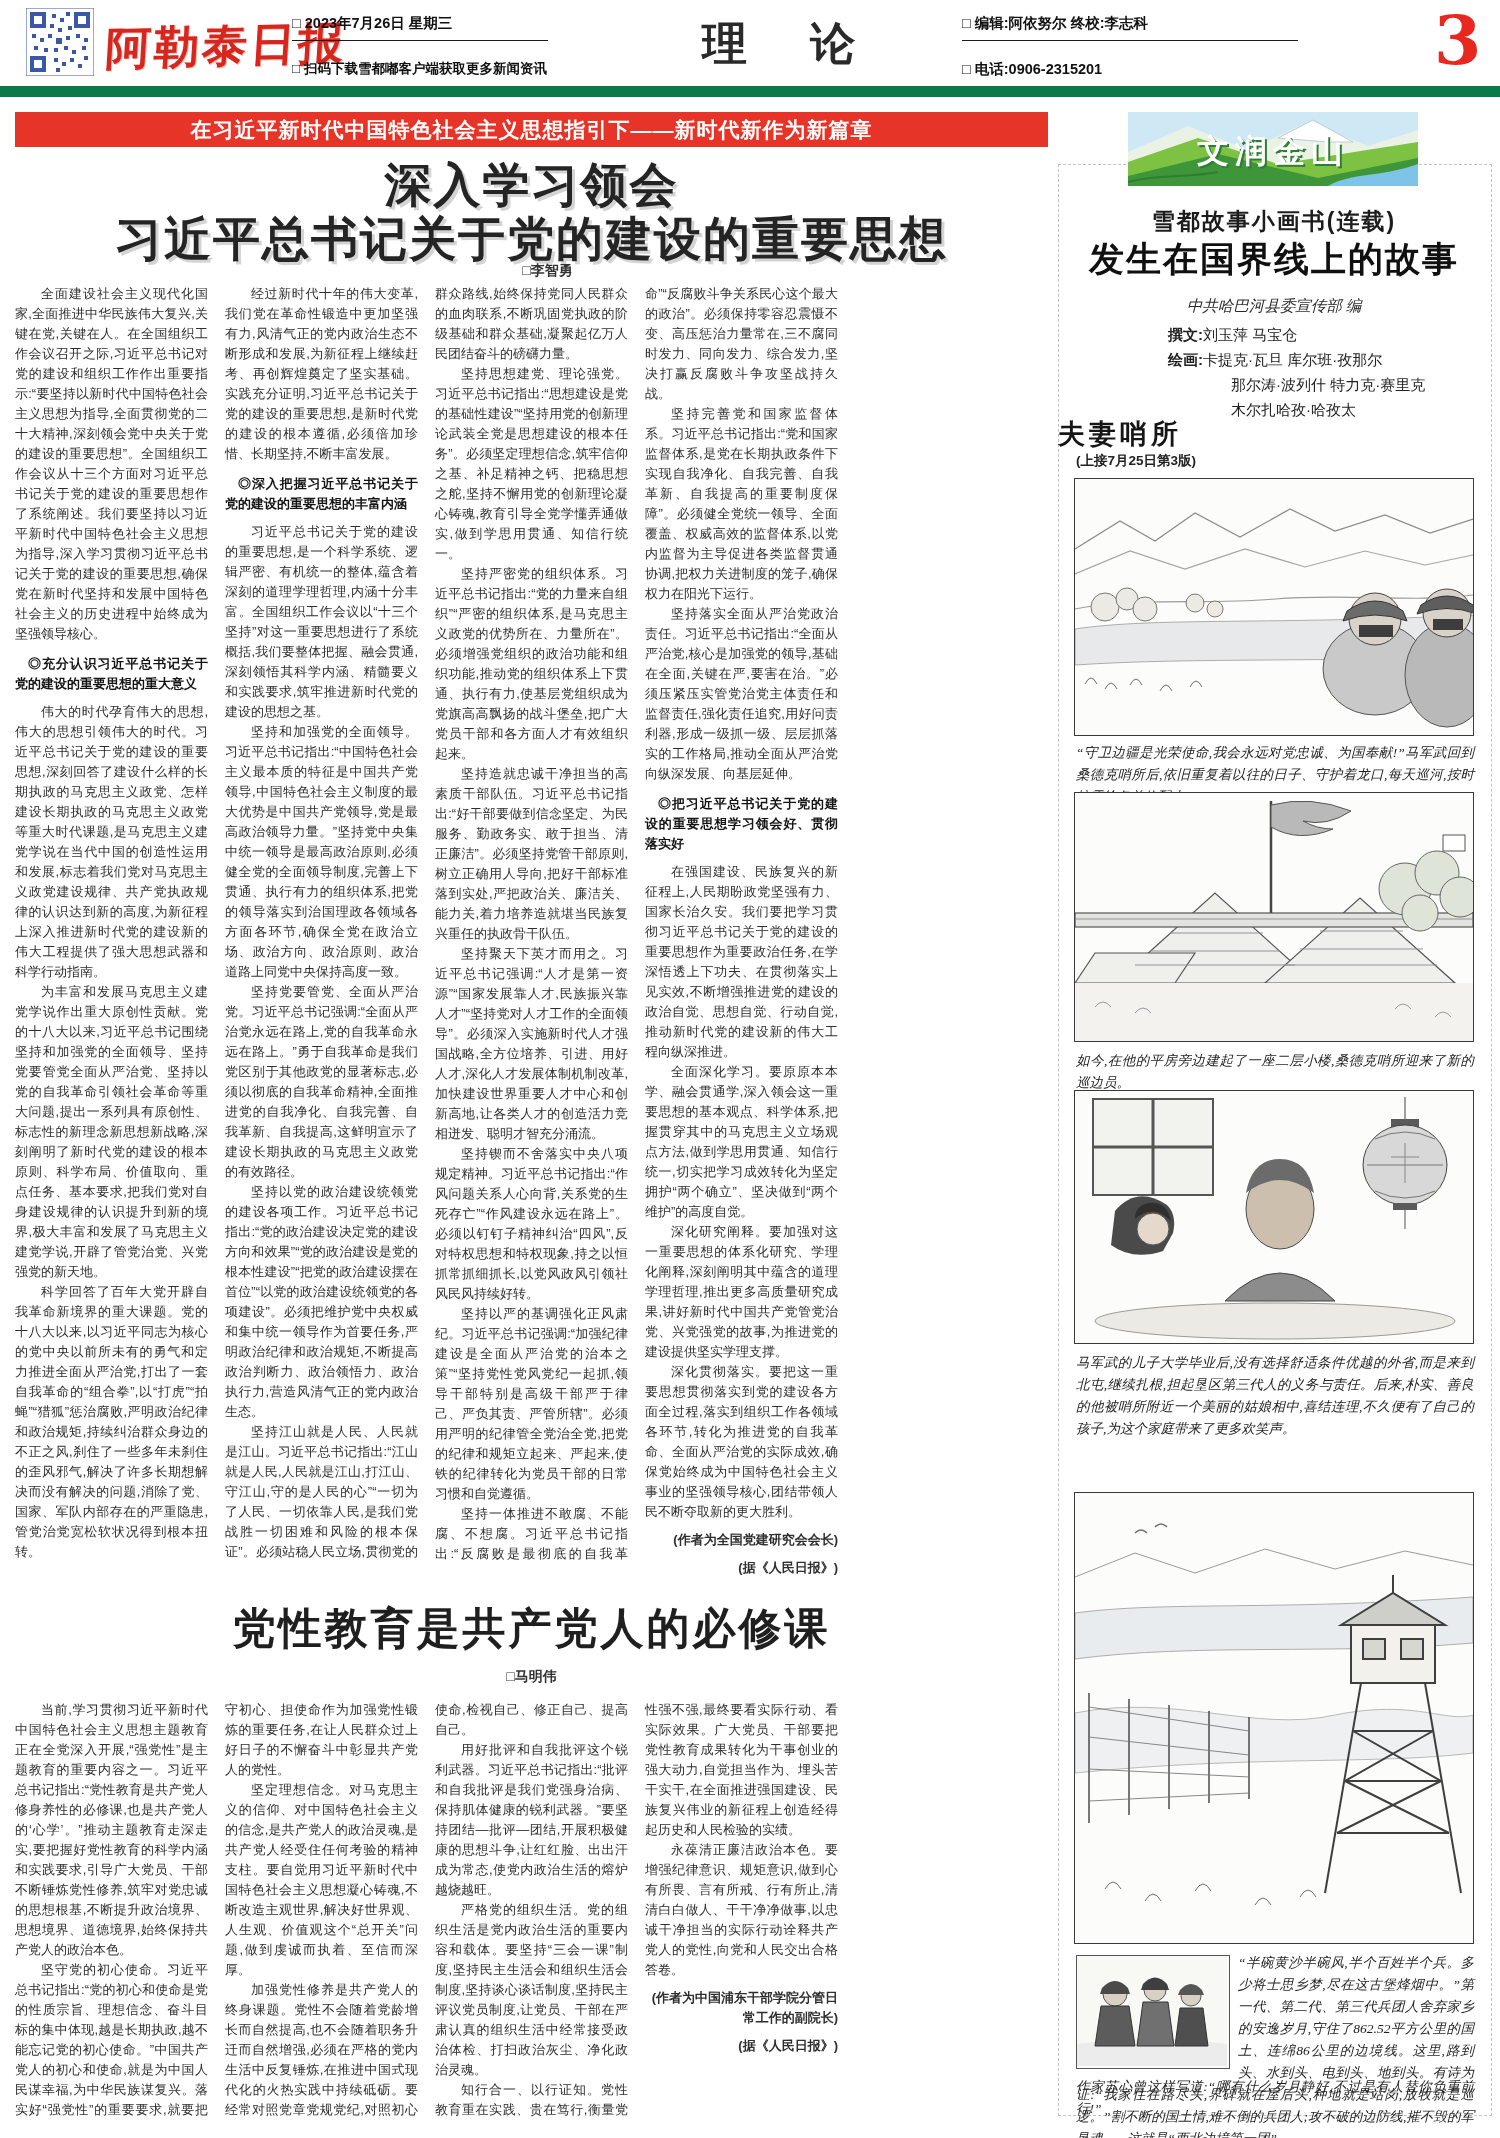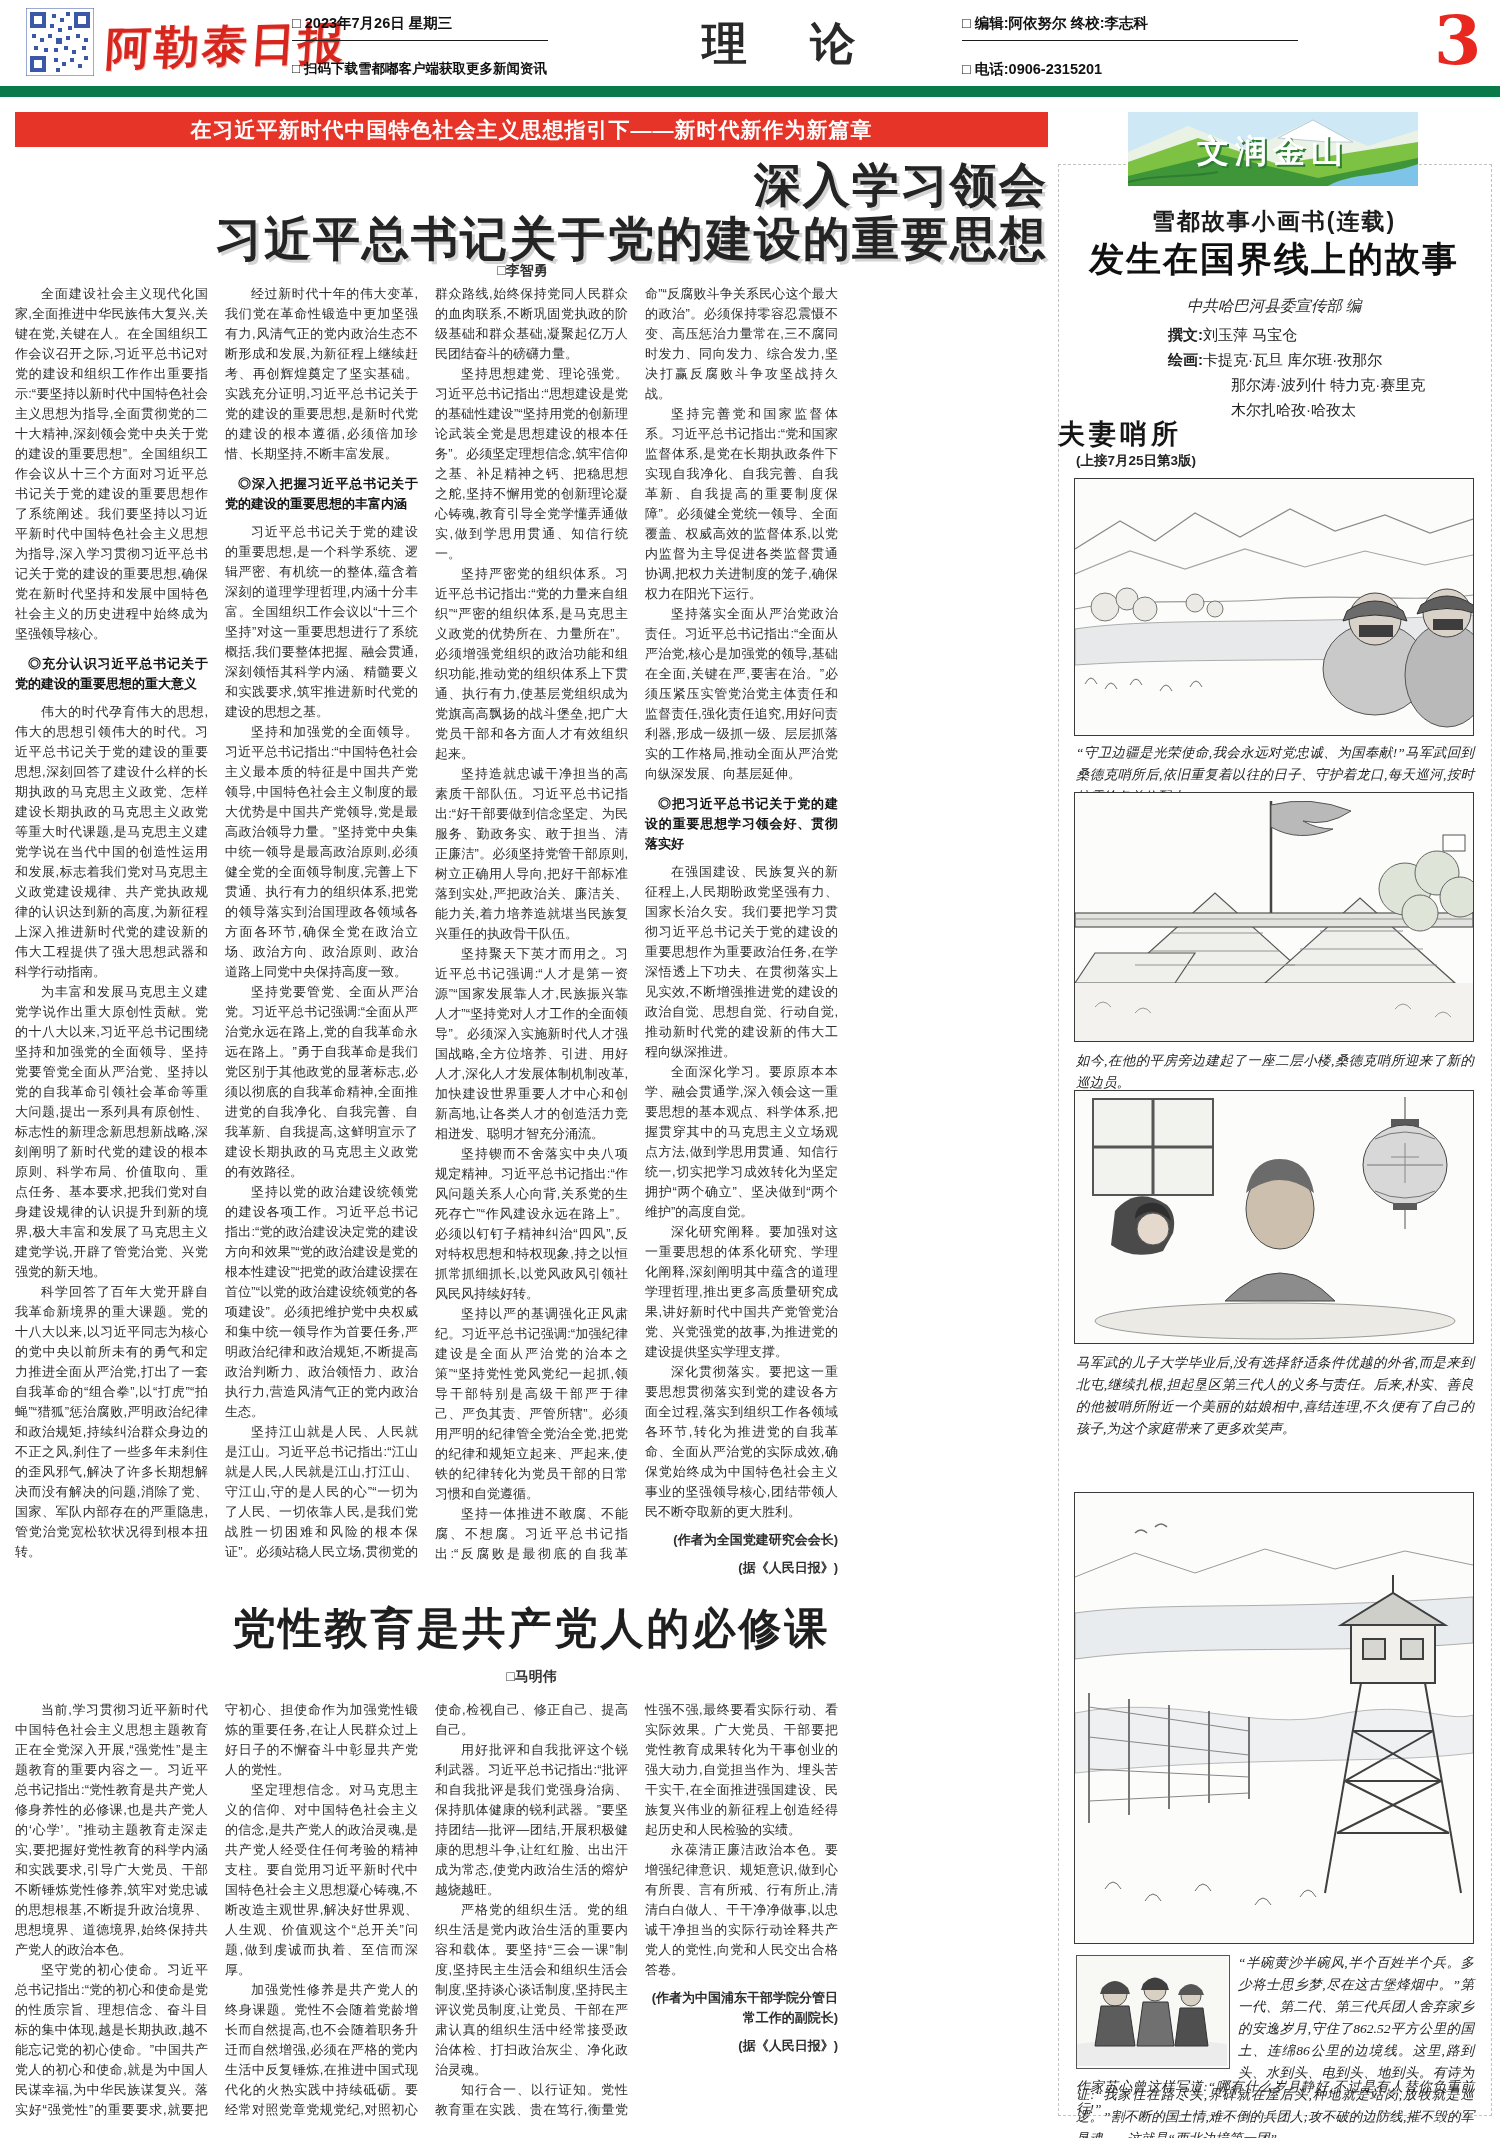--- a/index.html
+++ b/index.html
@@ -14,21 +14,21 @@
   .hdr-block .l1{padding:4px 0 9px 0;border-bottom:1.6px solid #1a1a1a;}
   .hdr-block .l2{padding-top:21px;}
   .section-title{font-family:"Liberation Serif",serif;font-weight:bold;font-size:45px;color:#2a2a2a;
                  letter-spacing:26px;white-space:nowrap;}
   .page-num{font-family:"DejaVu Serif",serif;font-weight:bold;font-size:68px;color:#e8281f;}
   .green-bar{background:#0a7a4a;width:1500px;height:11px;}
 
   
   .red-banner{background:#e63428;color:#fff;font-weight:bold;font-size:21px;line-height:35px;
               text-align:center;letter-spacing:1px;width:1033px;height:35px;}
-  .main-title{width:1033px;text-align:right;font-weight:900;font-size:47px;line-height:54px;
+  .main-title{width:1033px;text-align:center;font-weight:900;font-size:47px;line-height:54px;
               color:#242424;letter-spacing:2px;text-shadow:3px 3px 0 rgba(60,60,60,.22);}
   .author-line{width:1033px;text-align:center;font-size:14px;font-weight:bold;color:#333;}
   .body-cols{width:1033px;column-count:5;column-gap:17px;column-fill:auto;overflow:hidden;
              font-size:13px;line-height:20px;color:#2e2e2e;text-align:justify;}
   .body-cols p{margin:0;}
   .b-p{text-indent:2em;}
   .b-h{font-weight:bold;color:#141414;margin:10px 0 8px 0 !important;text-indent:1em;}
   .b-sig{text-align:right;font-weight:bold;margin-top:8px !important;}
   .title2{width:1033px;text-align:center;font-family:"Liberation Serif",serif;font-weight:900;
           font-size:43px;color:#1f1f1f;letter-spacing:3px;}
@@ -111,21 +111,21 @@
 
   <div class="abs green-bar" style="left:0;top:86px;"></div>
 
   <div class="abs red-banner" style="left:15px;top:112px;">在习近平新时代中国特色社会主义思想指引下——新时代新作为新篇章</div>
 
   <div class="abs main-title" style="left:15px;top:158px;">
     <div>深入学习领会</div>
     <div>习近平总书记关于党的建设的重要思想</div>
   </div>
 
-  <div class="abs author-line" style="left:6px;top:262px;">□李智勇</div>
+  <div class="abs author-line" style="left:31px;top:262px;">□李智勇</div>
 
   <div class="abs body-cols" style="left:15px;top:284px;height:1294px;">
       <p class="b-p">全面建设社会主义现代化国家,全面推进中华民族伟大复兴,关键在党,关键在人。在全国组织工作会议召开之际,习近平总书记对党的建设和组织工作作出重要指示:“要坚持以新时代中国特色社会主义思想为指导,全面贯彻党的二十大精神,深刻领会党中央关于党的建设的重要思想”。全国组织工作会议从十三个方面对习近平总书记关于党的建设的重要思想作了系统阐述。我们要坚持以习近平新时代中国特色社会主义思想为指导,深入学习贯彻习近平总书记关于党的建设的重要思想,确保党在新时代坚持和发展中国特色社会主义的历史进程中始终成为坚强领导核心。</p>
       <p class="b-h">◎充分认识习近平总书记关于党的建设的重要思想的重大意义</p>
       <p class="b-p">伟大的时代孕育伟大的思想,伟大的思想引领伟大的时代。习近平总书记关于党的建设的重要思想,深刻回答了建设什么样的长期执政的马克思主义政党、怎样建设长期执政的马克思主义政党等重大时代课题,是马克思主义建党学说在当代中国的创造性运用和发展,标志着我们党对马克思主义政党建设规律、共产党执政规律的认识达到新的高度,为新征程上深入推进新时代党的建设新的伟大工程提供了强大思想武器和科学行动指南。</p>
       <p class="b-p">为丰富和发展马克思主义建党学说作出重大原创性贡献。党的十八大以来,习近平总书记围绕坚持和加强党的全面领导、坚持党要管党全面从严治党、坚持以党的自我革命引领社会革命等重大问题,提出一系列具有原创性、标志性的新理念新思想新战略,深刻阐明了新时代党的建设的根本原则、科学布局、价值取向、重点任务、基本要求,把我们党对自身建设规律的认识提升到新的境界,极大丰富和发展了马克思主义建党学说,开辟了管党治党、兴党强党的新天地。</p>
       <p class="b-p">科学回答了百年大党开辟自我革命新境界的重大课题。党的十八大以来,以习近平同志为核心的党中央以前所未有的勇气和定力推进全面从严治党,打出了一套自我革命的“组合拳”,以“打虎”“拍蝇”“猎狐”惩治腐败,严明政治纪律和政治规矩,持续纠治群众身边的不正之风,刹住了一些多年未刹住的歪风邪气,解决了许多长期想解决而没有解决的问题,消除了党、国家、军队内部存在的严重隐患,管党治党宽松软状况得到根本扭转。</p>
       <p class="b-p">经过新时代十年的伟大变革,我们党在革命性锻造中更加坚强有力,风清气正的党内政治生态不断形成和发展,为新征程上继续赶考、再创辉煌奠定了坚实基础。实践充分证明,习近平总书记关于党的建设的重要思想,是新时代党的建设的根本遵循,必须倍加珍惜、长期坚持,不断丰富发展。</p>
       <p class="b-h">◎深入把握习近平总书记关于党的建设的重要思想的丰富内涵</p>
       <p class="b-p">习近平总书记关于党的建设的重要思想,是一个科学系统、逻辑严密、有机统一的整体,蕴含着深刻的道理学理哲理,内涵十分丰富。全国组织工作会议以“十三个坚持”对这一重要思想进行了系统概括,我们要整体把握、融会贯通,深刻领悟其科学内涵、精髓要义和实践要求,筑牢推进新时代党的建设的思想之基。</p>

